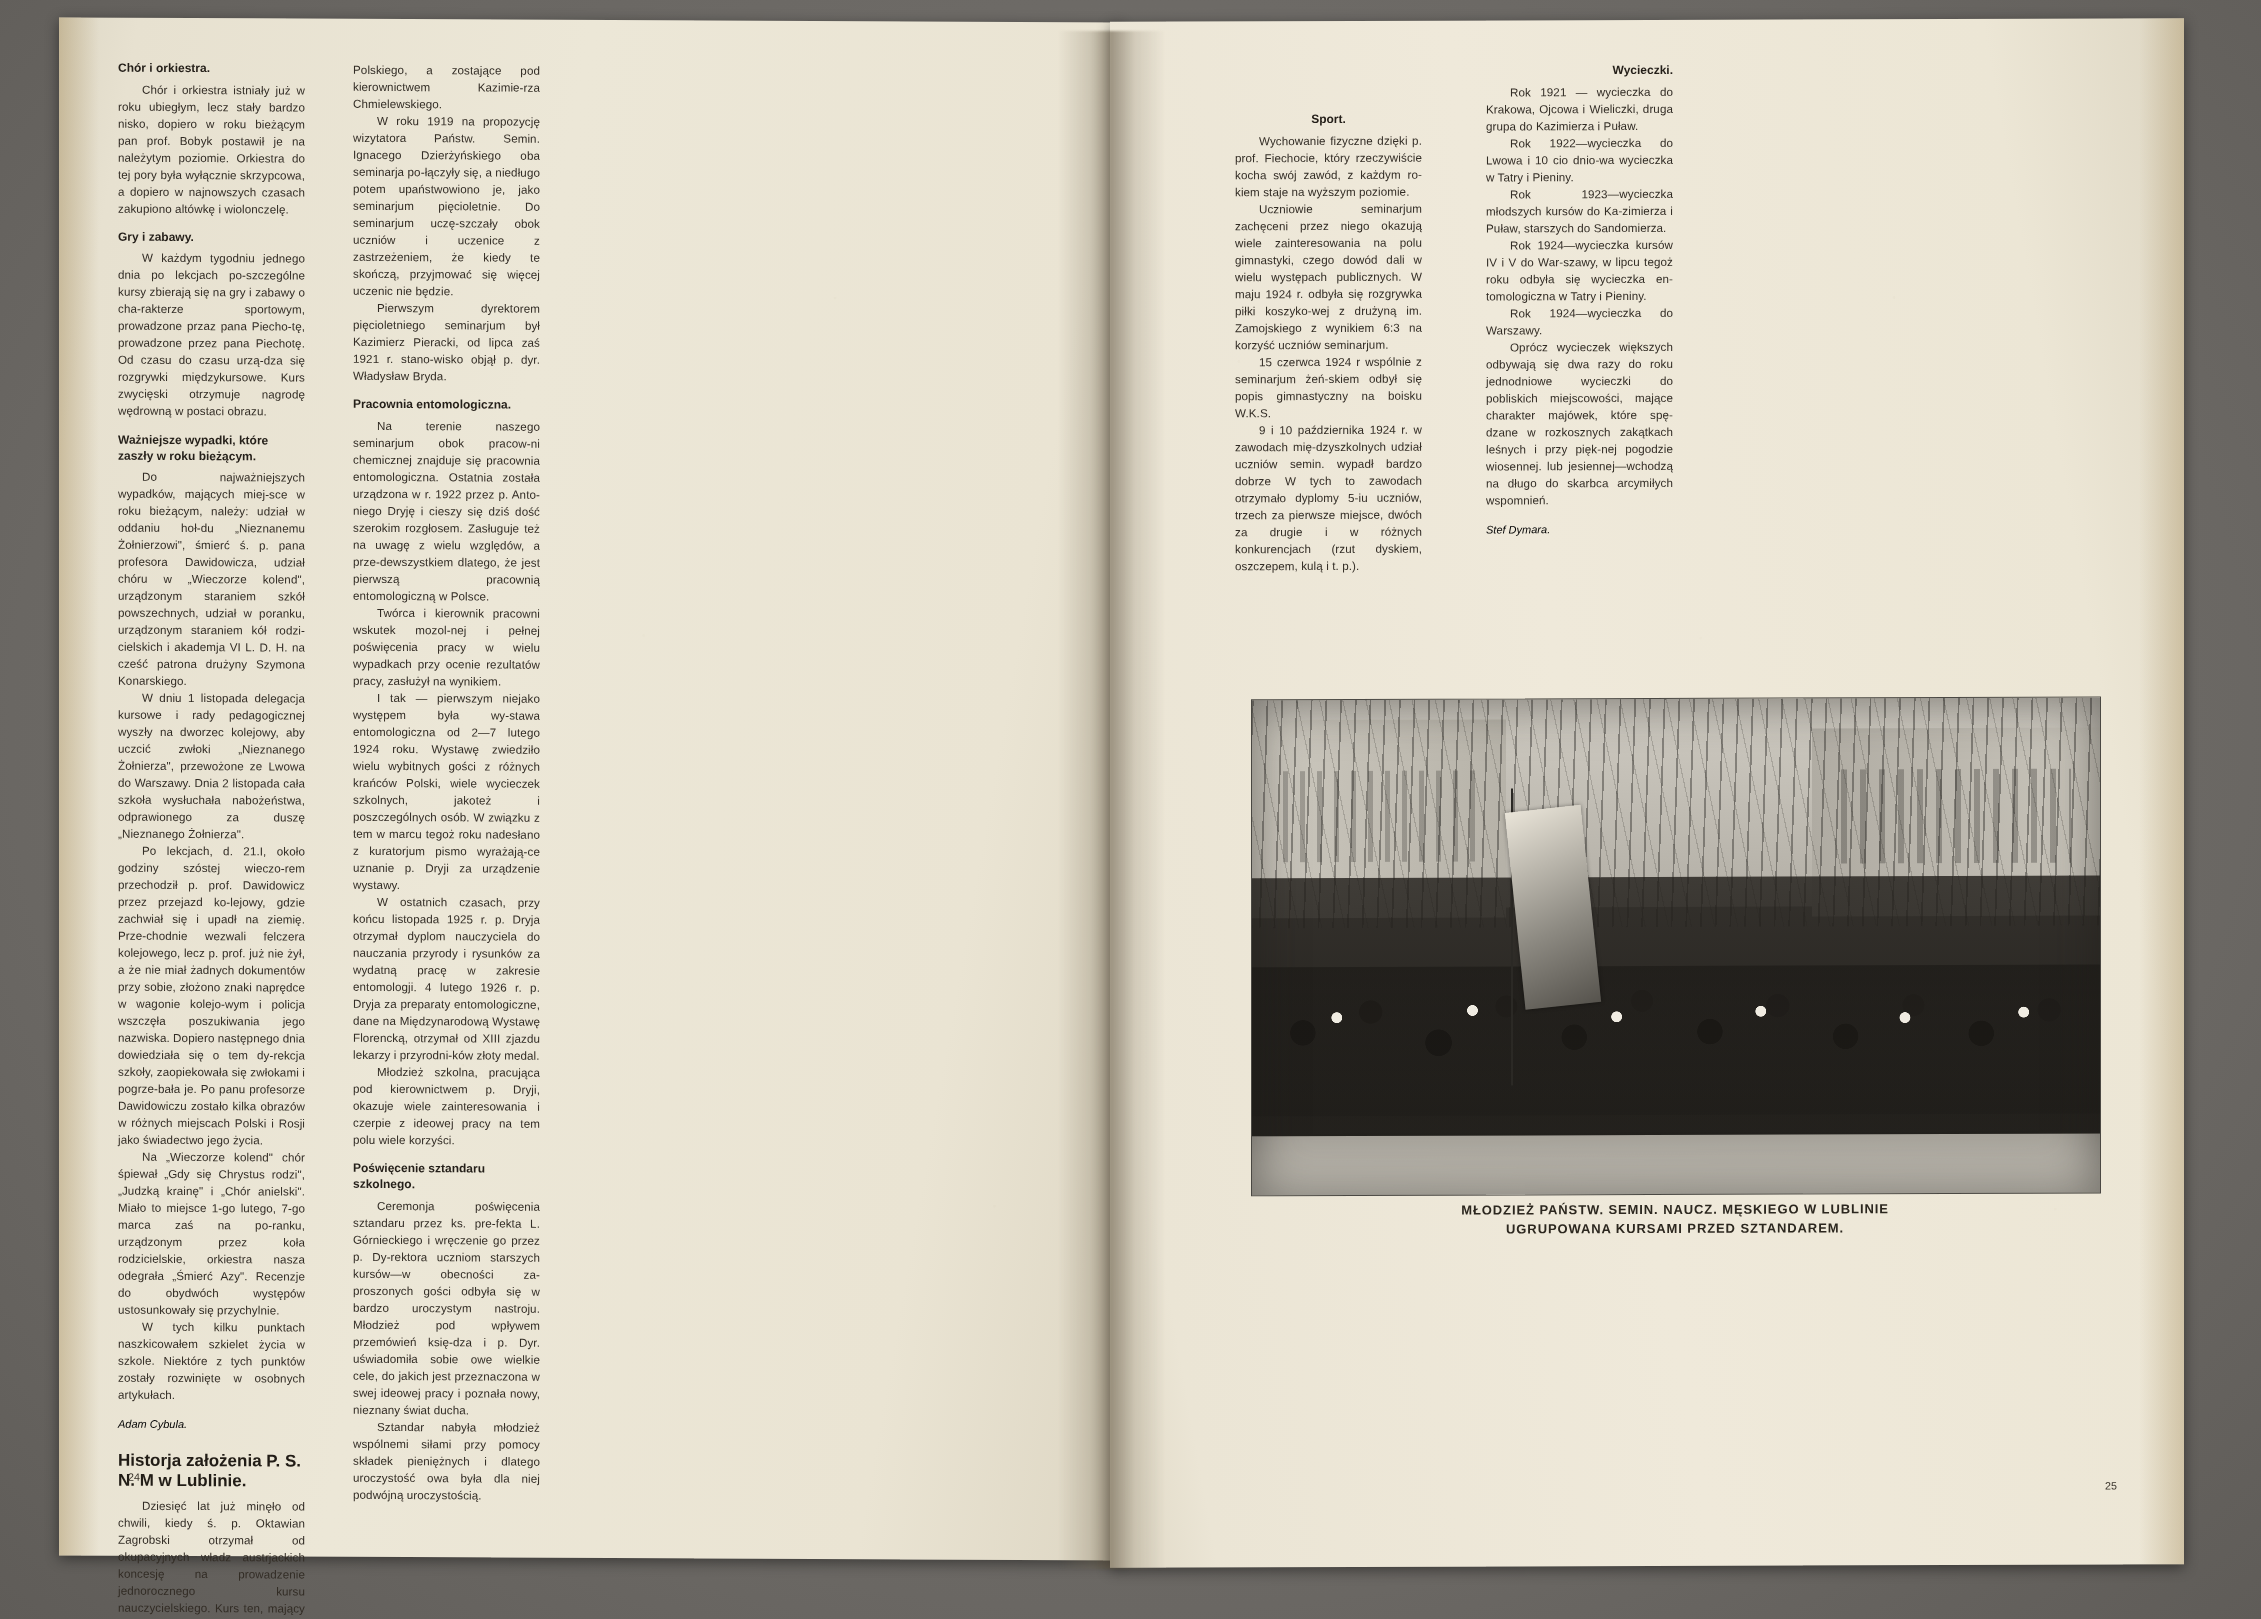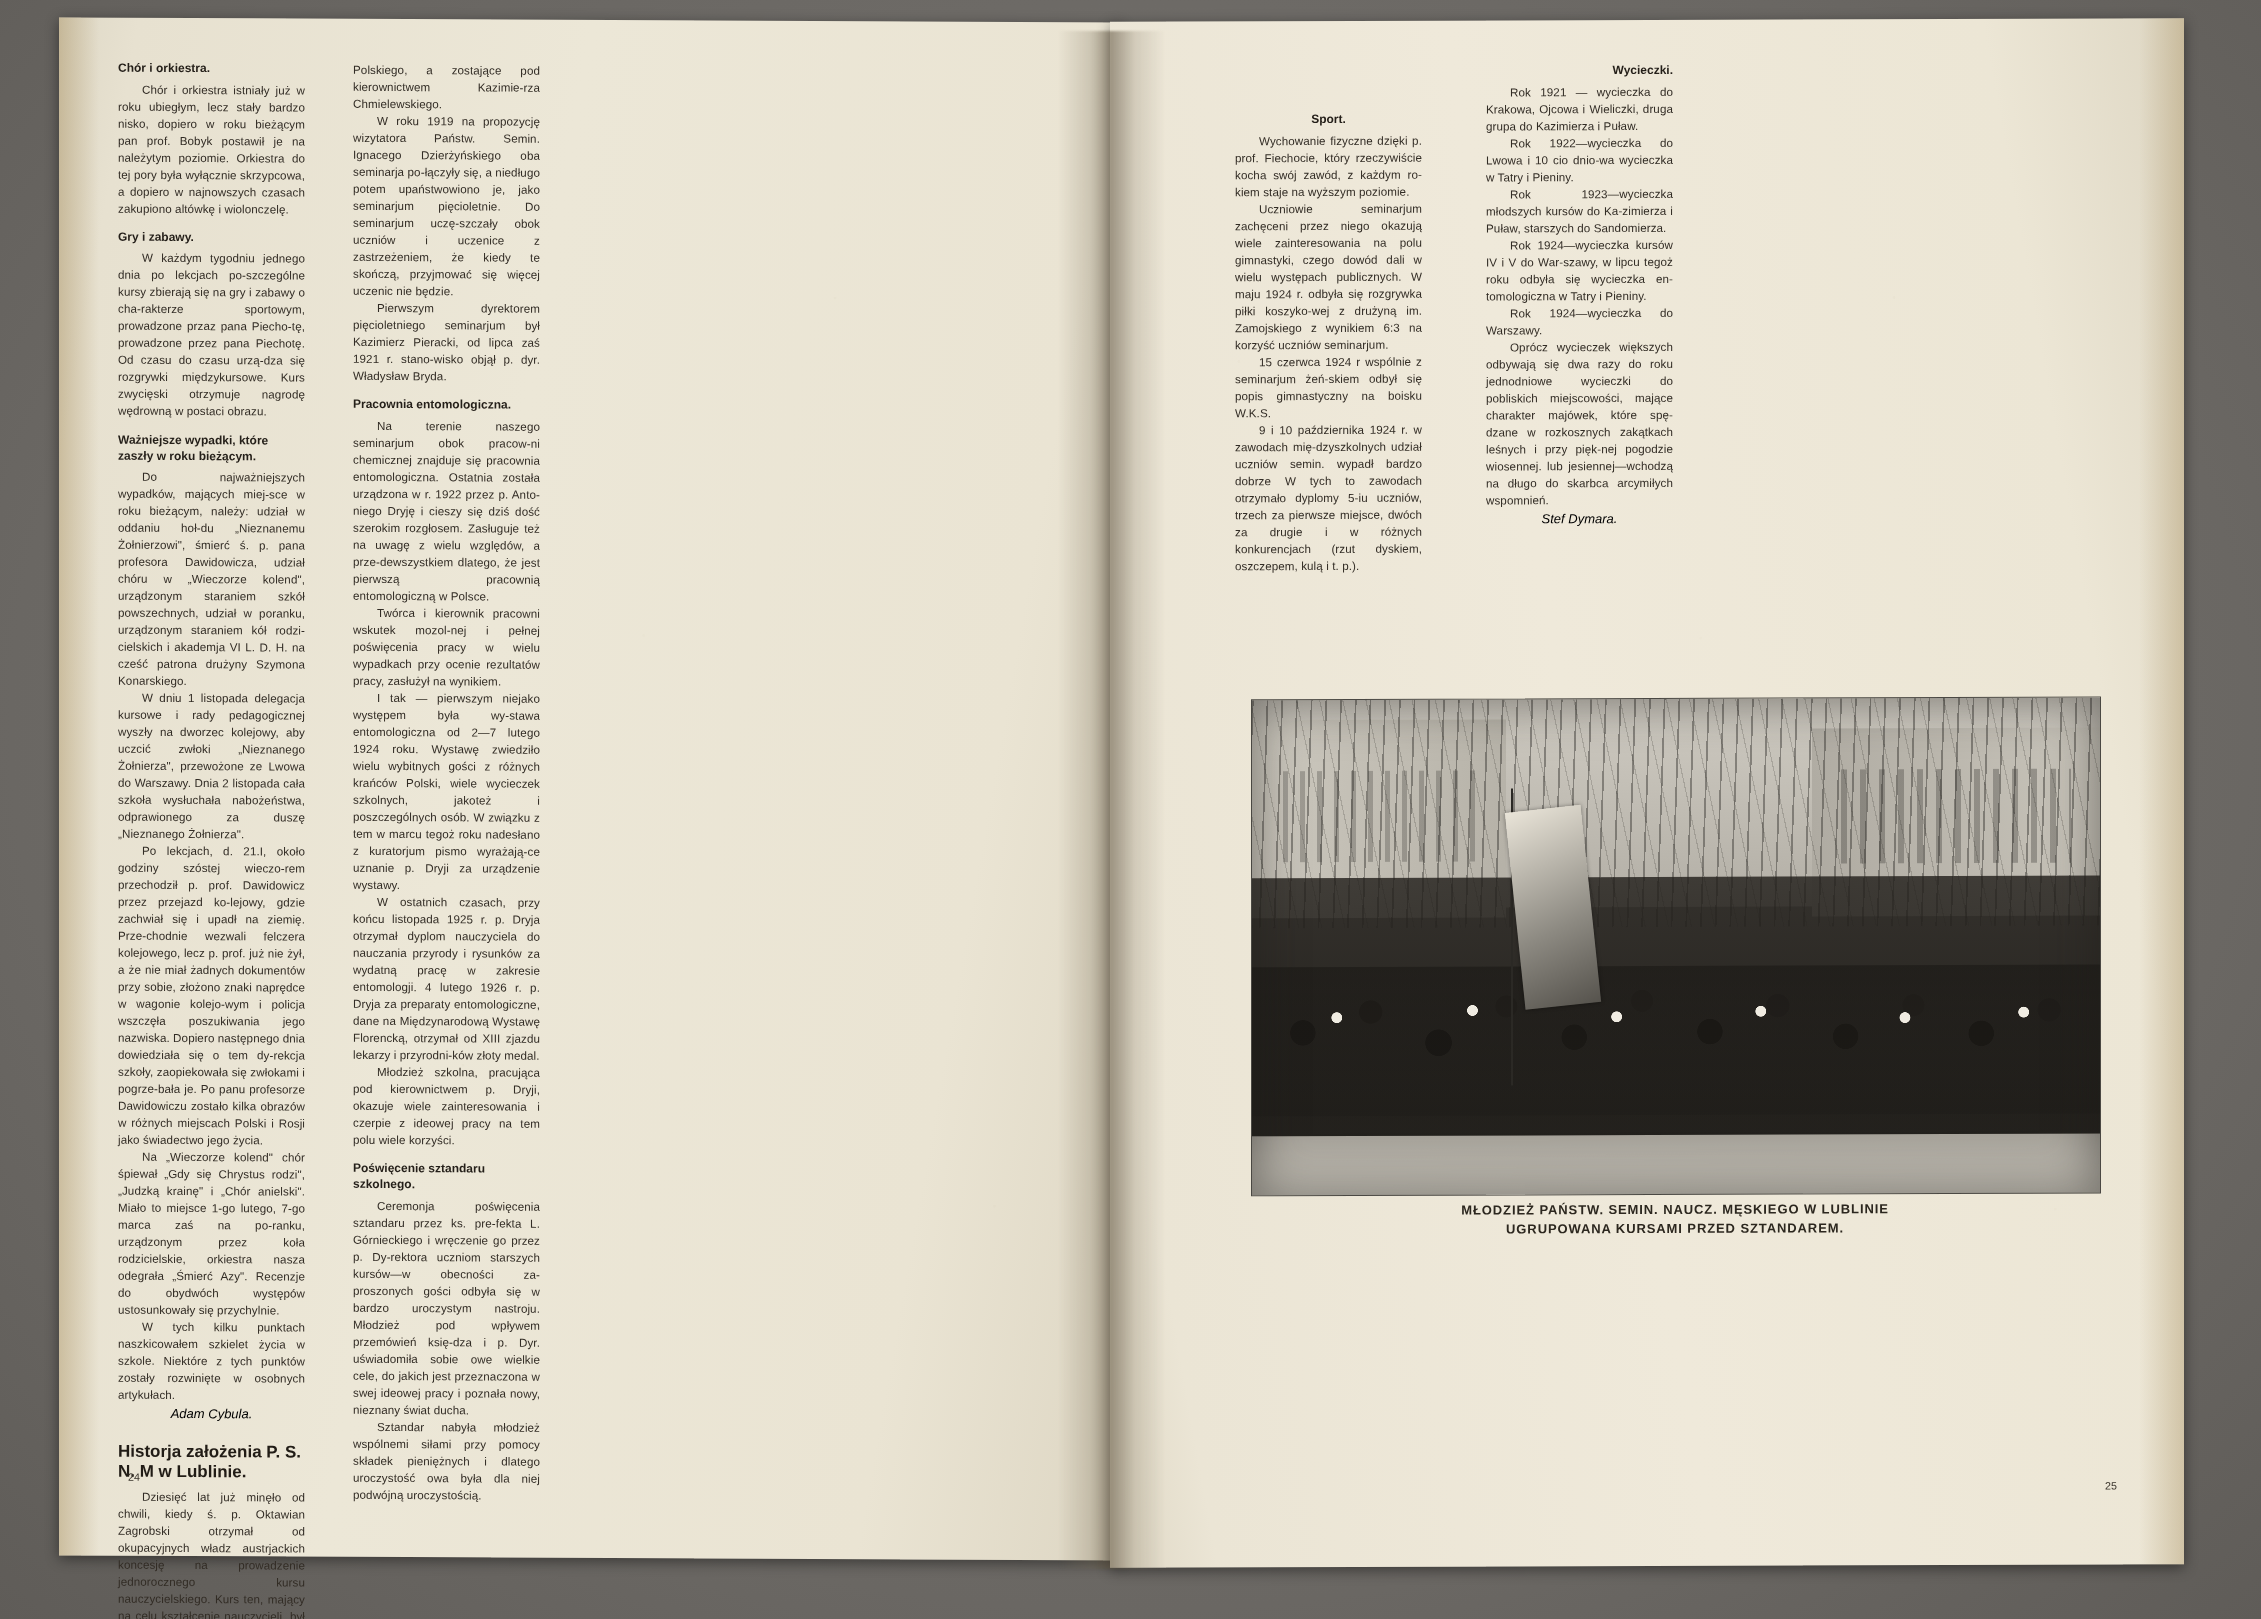--- a/index.html
+++ b/index.html
@@ -42,21 +42,21 @@
   .edge-r{position:absolute;right:0;top:0;width:45px;height:1546px;
       background:linear-gradient(270deg,rgba(168,144,96,.40),rgba(168,144,96,0));}
   .col{position:absolute;top:0;}
   p{margin:0 0 0 0;text-align:justify;text-indent:24px;
     font-size:11.6px;line-height:17px;letter-spacing:0.1px;
     font-family:"Liberation Sans",sans-serif;color:#322c25;}
   p.noind{text-indent:0;}
   h3{margin:12.4px 0 4.5px 0;font-size:12px;line-height:16px;font-weight:bold;color:#241f19;}
   h3.first{margin-top:0;}
   h2{margin:20.4px 0 5.7px 0;font-size:17px;line-height:20.4px;font-weight:bold;color:#211c16;}
-  .sig{display:block;text-align:center;font-style:italic;font-size:13px;margin-top:3px;}
+  .sig{display:block;text-align:left;font-style:italic;font-size:11px;margin-top:15px;}
   .folio{position:absolute;font-size:10.7px;color:#3a342c;}
 
   
   .photo-wrap{position:absolute;}
   .photo{width:100%;height:100%;position:relative;overflow:hidden;
      background:linear-gradient(#8e8b84,#6f6c66);border:0.6px solid #4a4843;}
   .sky{position:absolute;left:0;top:0;width:100%;height:42%;
      background:linear-gradient(#cfcbc2,#b3afa6);}
   .bldgL{position:absolute;left:0;top:4%;width:30%;height:40%;
      background:linear-gradient(100deg,#cdc9bf,#b5b1a7);}

